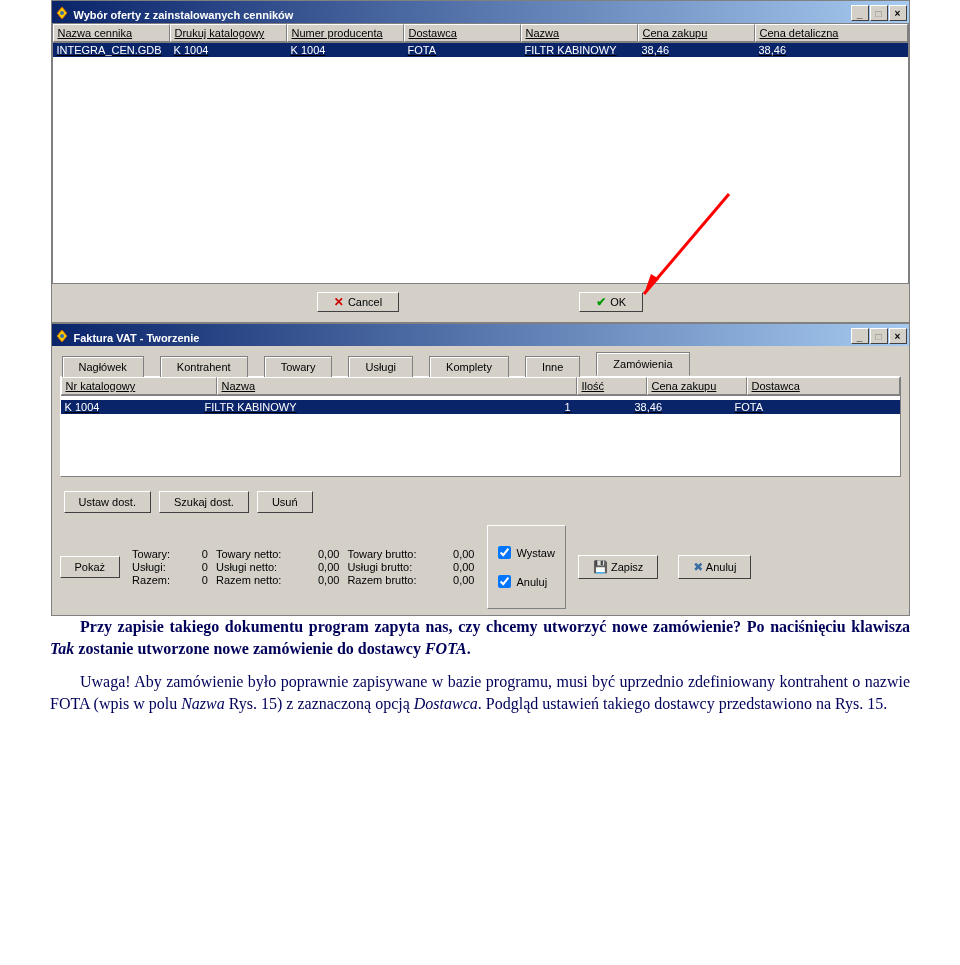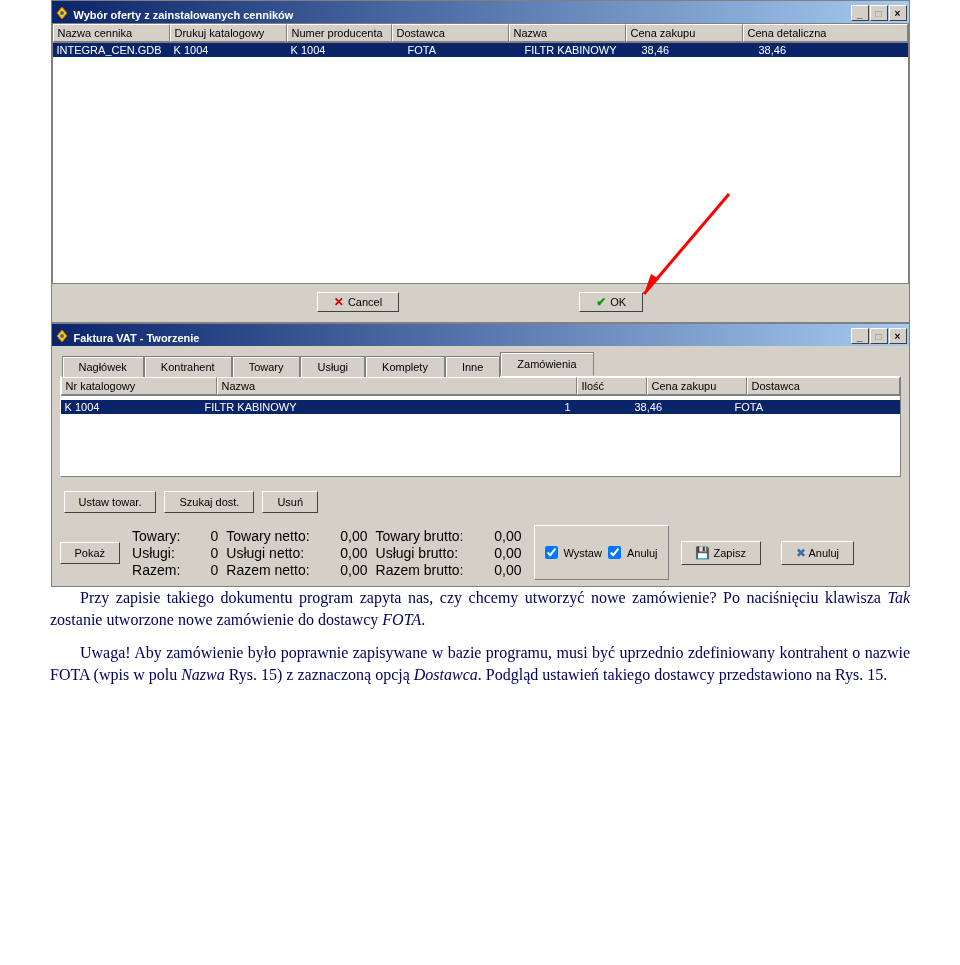--- a/index.html
+++ b/index.html
@@ -49,20 +49,21 @@
     color: #000;
   }
   .titlebar-buttons .tb-btn.disabled { color: #808080; }
   .inner {
     background: #d4d0c8;
   }
   
   .table {
     background: #ec4899;
     border: 1px solid #808080;
+    text-decoration: underline;
   }
   .thead {
     display: flex;
     background: #d4d0c8;
     border-bottom: 1px solid #808080;
   }
   .th {
     border: 1px solid #fff;
     border-right-color: #808080;
     border-bottom-color: #808080;
@@ -138,21 +139,21 @@
   }
   .body-text .italic { font-style: italic; }
   .body-text .bold { font-weight: normal; }
 
   
   .tabs {
     display: flex;
     align-items: flex-end;
     background: #d4d0c8;
     padding: 6px 10px 0 10px;
-    gap: 0;
+    gap: 16px;
   }
   .tab {
     background: #d4d0c8;
     border: 1px solid #808080;
     border-bottom: none;
     padding: 4px 16px;
     font-size: 11px;
     position: relative;
     top: 1px;
     box-shadow: inset 1px 1px 0 #fff;
@@ -185,26 +186,27 @@
     border-right-color: #404040;
     border-bottom-color: #404040;
     padding: 4px 14px;
     font-size: 11px;
   }
   .stat-grid {
     display: grid;
     grid-template-columns: auto 30px auto 50px auto 50px;
     column-gap: 8px;
     row-gap: 1px;
-    font-size: 14px;
+    font-size: 11px;
   }
   .stat-grid .num { text-align: right; }
   .cbgroup {
     display: flex;
-    gap: 6px;
+    flex-direction: column;
+    gap: 16px;
     border: 1px solid #808080;
     border-top-color: #fff;
     border-left-color: #fff;
     padding: 20px 10px;
   }
   .cb { display: flex; gap: 6px; align-items: center; font-size: 11px; }
   .cb input { margin: 0; }
   .action-btns { display: flex; gap: 20px; align-items: center; }
   .icon-save { color: #3a6ea5; font-size: 12px; }
   .icon-cancel { color: #3a6ea5; font-size: 12px; }
@@ -228,21 +230,21 @@
       <span class="tb-btn">_</span>
       <span class="tb-btn disabled">□</span>
       <span class="tb-btn">×</span>
     </span>
   </div>
   <div class="inner">
     <div class="table">
       <div class="thead">
         <div class="th" style="width:117px">Nazwa cennika</div>
         <div class="th" style="width:117px">Drukuj katalogowy</div>
-        <div class="th" style="width:105px">Numer producenta</div>
+        <div class="th" style="width:117px">Numer producenta</div>
         <div class="th" style="width:117px">Dostawca</div>
         <div class="th" style="width:117px">Nazwa</div>
         <div class="th" style="width:117px">Cena zakupu</div>
         <div class="th" style="flex:1">Cena detaliczna</div>
       </div>
       <div class="tbody">
         <div class="trow selected">
           <div class="td" style="width:117px">INTEGRA_CEN.GDB</div>
           <div class="td" style="width:117px">K 1004</div>
           <div class="td" style="width:117px">K 1004</div>
@@ -312,21 +314,21 @@
             <div class="td" style="width:140px">K 1004</div>
             <div class="td" style="width:360px">FILTR KABINOWY</div>
             <div class="td" style="width:70px">1</div>
             <div class="td" style="width:100px">38,46</div>
             <div class="td" style="flex:1">FOTA</div>
           </div>
         </div>
       </div>
     </div>
     <div style="padding:6px 12px; display:flex; gap:8px;">
-      <span class="bottom-btn">Ustaw towar.</span>
+      <span class="bottom-btn">Ustaw dost.</span>
       <span class="bottom-btn">Szukaj dost.</span>
       <span class="bottom-btn">Usuń</span>
     </div>
     <div class="bottom-area">
       <span class="bottom-btn">Pokaż</span>
       <div class="stat-grid">
         <span>Towary:</span>
             <span class="num">0</span>
         <span>Towary netto:</span>
             <span class="num">0,00</span>
@@ -357,21 +359,21 @@
       </div>
       <div class="action-btns">
         <span class="bottom-btn"><span class="icon-save">💾</span> <span>Zapisz</span></span>
         <span class="bottom-btn"><span class="icon-cancel">✖</span> <span>Anuluj</span></span>
       </div>
     </div>
   </div>
 </div>
 
 
-<p class="body-text" style="text-indent:30px;">
+<p class="body-text" style="text-indent:30px;font-weight:bold;">
   <span>Przy zapisie takiego dokumentu program zapyta nas, czy chcemy utworzyć nowe zamówienie? Po naciśnięciu klawisza </span><span class="italic">Tak</span><span> zostanie utworzone nowe zamówienie do dostawcy </span><span class="italic">FOTA</span><span>.</span>
 </p>
 
 <p class="body-text" style="text-indent:30px;">
   <span class="bold">Uwaga!</span><span> Aby zamówienie było poprawnie zapisywane w bazie programu, musi być uprzednio zdefiniowany kontrahent o nazwie FOTA (wpis w polu </span><span class="italic">Nazwa</span><span> Rys. 15) z zaznaczoną opcją </span><span class="italic">Dostawca</span><span>. Podgląd ustawień takiego dostawcy przedstawiono na Rys. 15.</span>
 </p>
 
 </div>
 
 </body></html>

